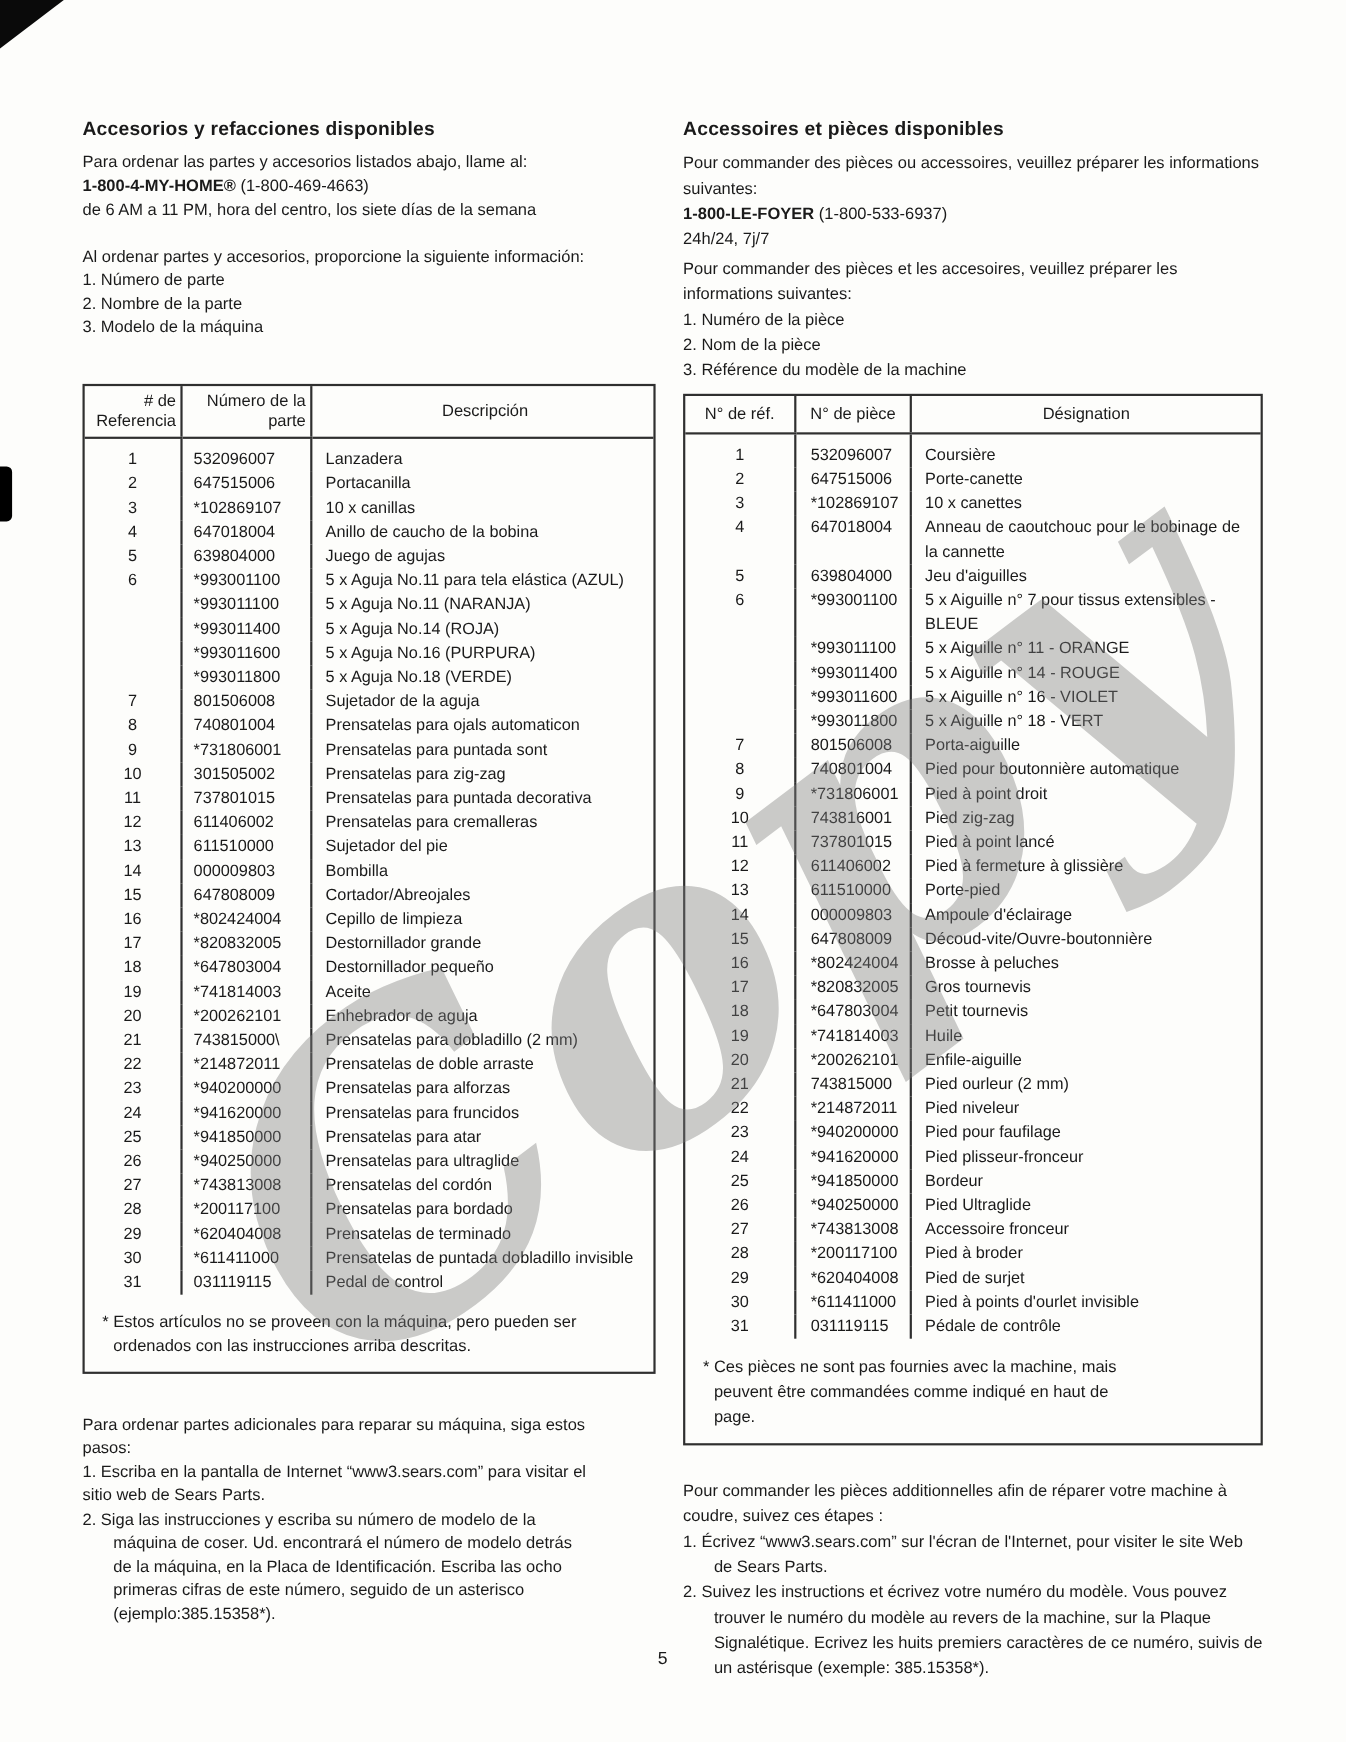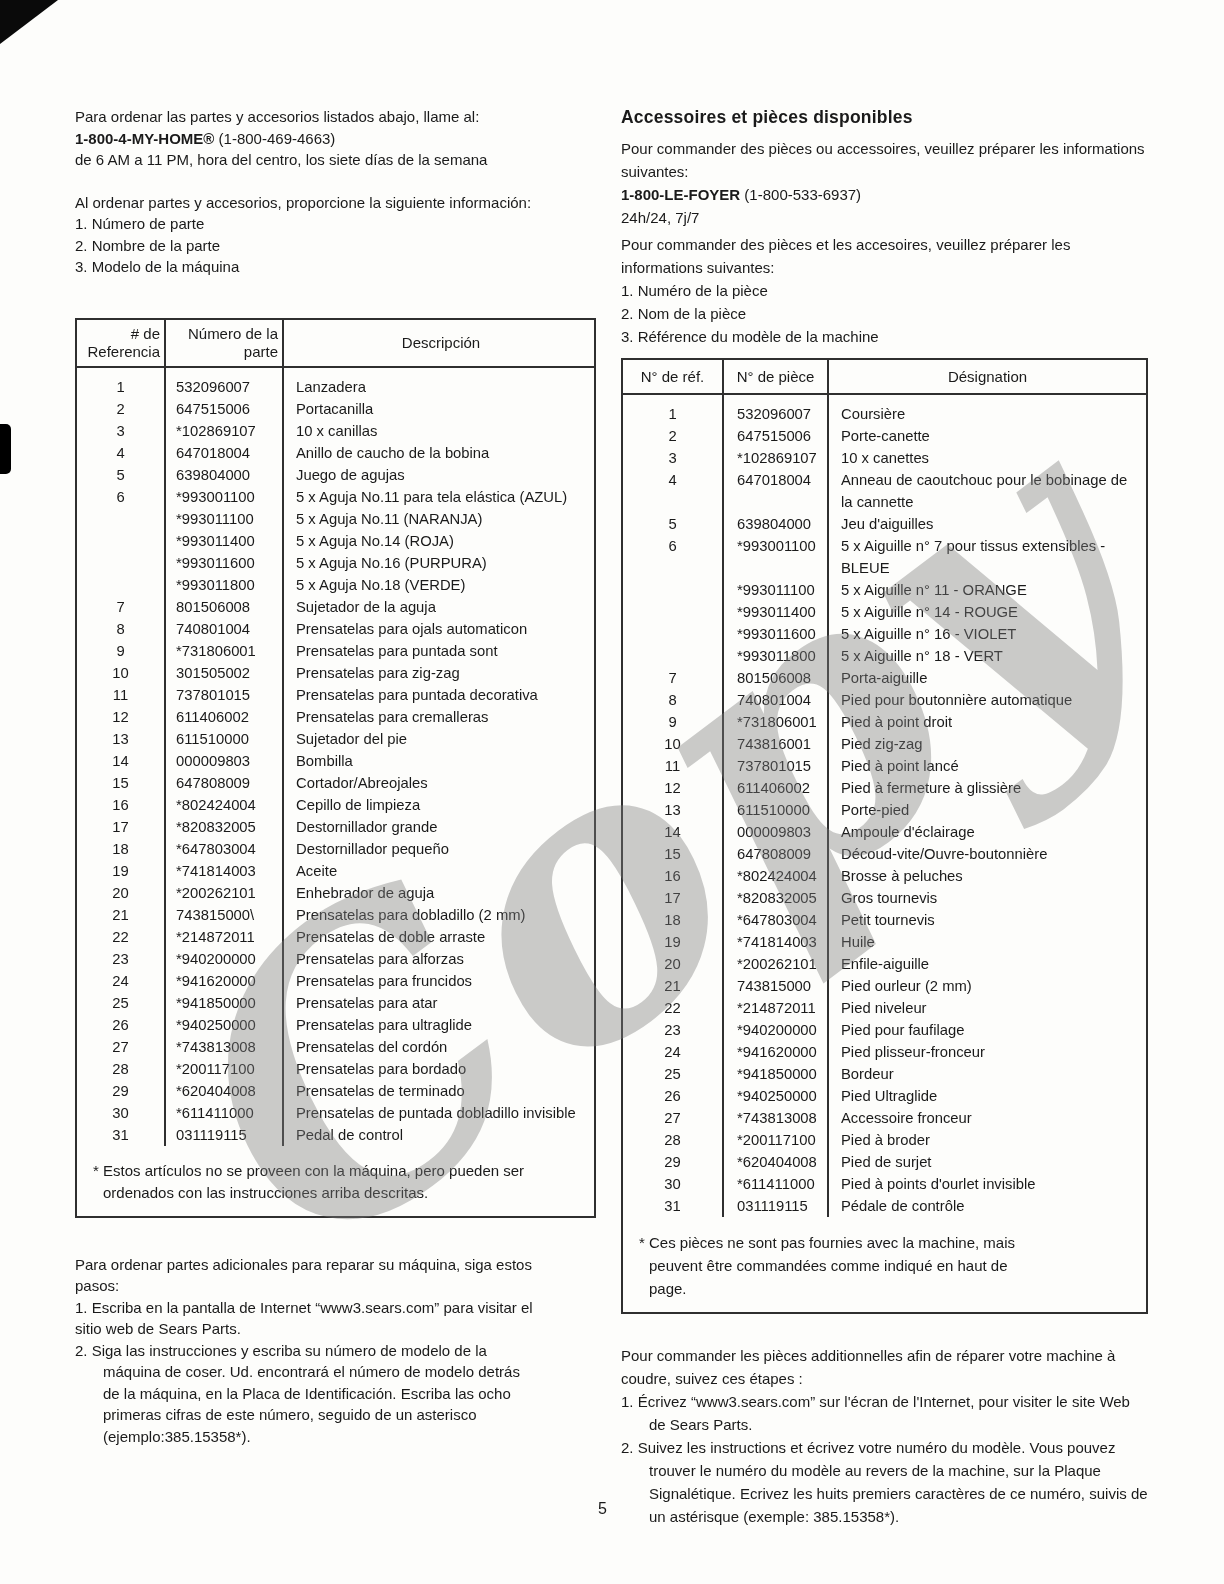--- a/index.html
+++ b/index.html
@@ -81,20 +81,21 @@
 </style>
 </head>
 <body>
 
 <div class="page">
 
   <div class="artifact corner"></div>
   <div class="artifact leftbar"></div>
 
   <section class="col col-es">
+    <h1>Accesorios y refacciones disponibles</h1>
 
     <p class="body narrow">Para ordenar las partes y accesorios listados abajo, llame al:</p>
     <p class="body narrow"><b>1-800-4-MY-HOME®</b><span> (1-800-469-4663)</span></p>
     <p class="body narrow">de 6 AM a 11 PM, hora del centro, los siete días de la semana</p>
 
     <p class="body narrow gap">Al ordenar partes y accesorios, proporcione la siguiente información:</p>
     <ul class="plain">
       <li>1. Número de parte</li>
       <li>2. Nombre de la parte</li>
       <li>3. Modelo de la máquina</li>

